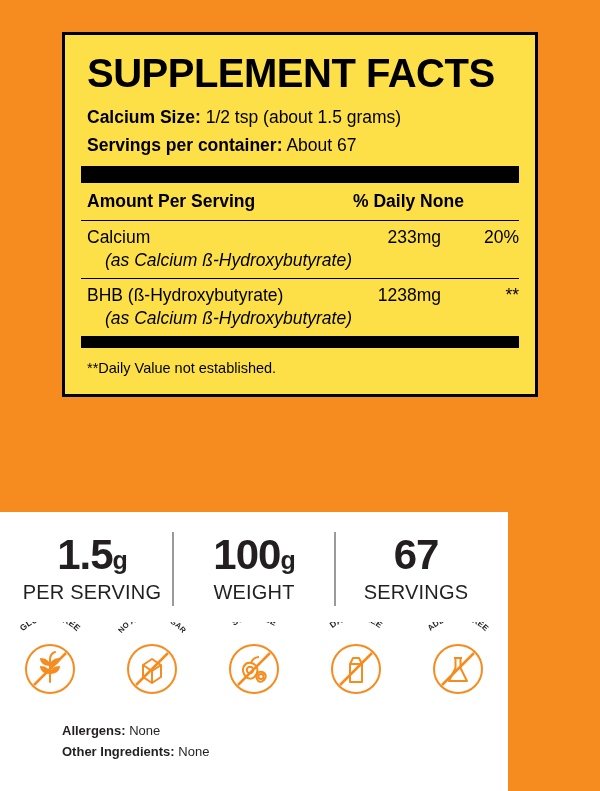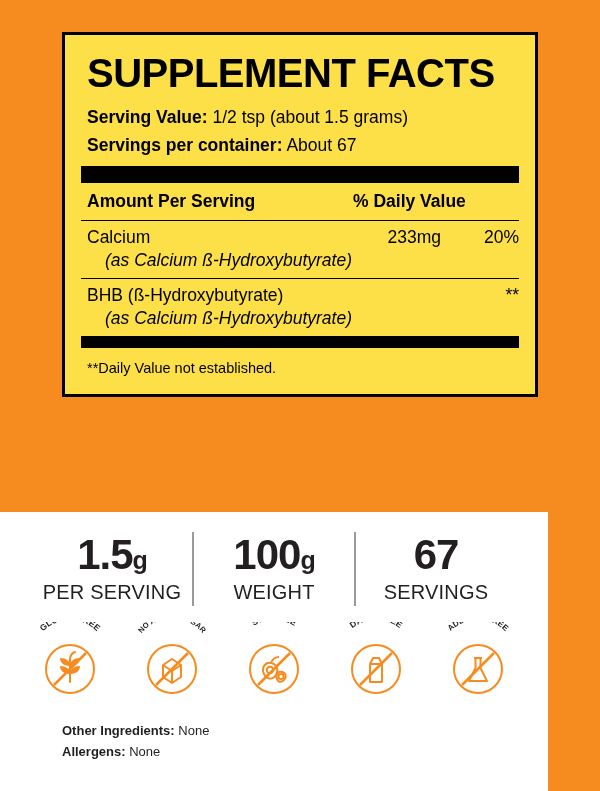--- a/index.html
+++ b/index.html
@@ -106,21 +106,21 @@
   .footnote {
     font-size: 14.5px;
     color: #000;
     margin: 12px 0 4px 6px;
   }
   
   .sheet {
     position: absolute;
     left: 0;
     top: 512px;
-    width: 548px;
+    width: 508px;
     height: 279px;
     background: #ffffff;
   }
   .stats {
     display: flex;
     align-items: center;
     justify-content: center;
     padding-top: 18px;
     height: 96px;
     box-sizing: border-box;
@@ -212,50 +212,51 @@
 </style>
 </head>
 <body>
 
 <div class="page">
 
   <div class="panel">
     <div class="sf-title">SUPPLEMENT FACTS</div>
 
     <div class="sf-line">
-      <b>Serving Value:</b>
+      <b>Calcium Size:</b>
       <span>1/2 tsp (about 1.5 grams)</span>
     </div>
 
     <div class="sf-line">
       <b>Servings per container:</b>
       <span>About 67</span>
     </div>
 
     <div class="bar-thick"></div>
 
     <div class="row header">
       <div class="nm">Amount Per Serving</div>
-      <div class="amt">% Daily Value</div>
+      <div class="amt">% Daily None</div>
       <div class="dv"></div>
     </div>
 
     <div class="rule"></div>
 
     <div class="row row-tight">
       <div class="nm">Calcium</div>
       <div class="amt">233mg</div>
       <div class="dv">20%</div>
     </div>
     <div class="sub">(as Calcium ß-Hydroxybutyrate)</div>
 
     <div class="rule"></div>
 
     <div class="row row-tight">
       <div class="nm">BHB (ß-Hydroxybutyrate)</div>
+      <div class="amt">1238mg</div>
       <div class="dv">**</div>
     </div>
     <div class="sub">(as Calcium ß-Hydroxybutyrate)</div>
 
     <div class="bar-med"></div>
 
     <div class="footnote">**Daily Value not established.</div>
   </div>
 
   <div class="sheet">
@@ -399,23 +400,23 @@
         </svg>
         <svg class="slash" viewBox="0 0 50 50">
           <line x1="9" y1="41" x2="41" y2="9" stroke="#F68B1F" stroke-width="2.5"></line>
         </svg>
       </div>
 
     </div>
 
     <div class="bottom-text">
       <div>
+        <b>Allergens:</b>
+        <span>None</span>
+      </div>
+      <div>
         <b>Other Ingredients:</b>
         <span>None</span>
       </div>
-      <div>
-        <b>Allergens:</b>
-        <span>None</span>
-      </div>
     </div>
 
   </div>
 </div>
 
 </body></html>

